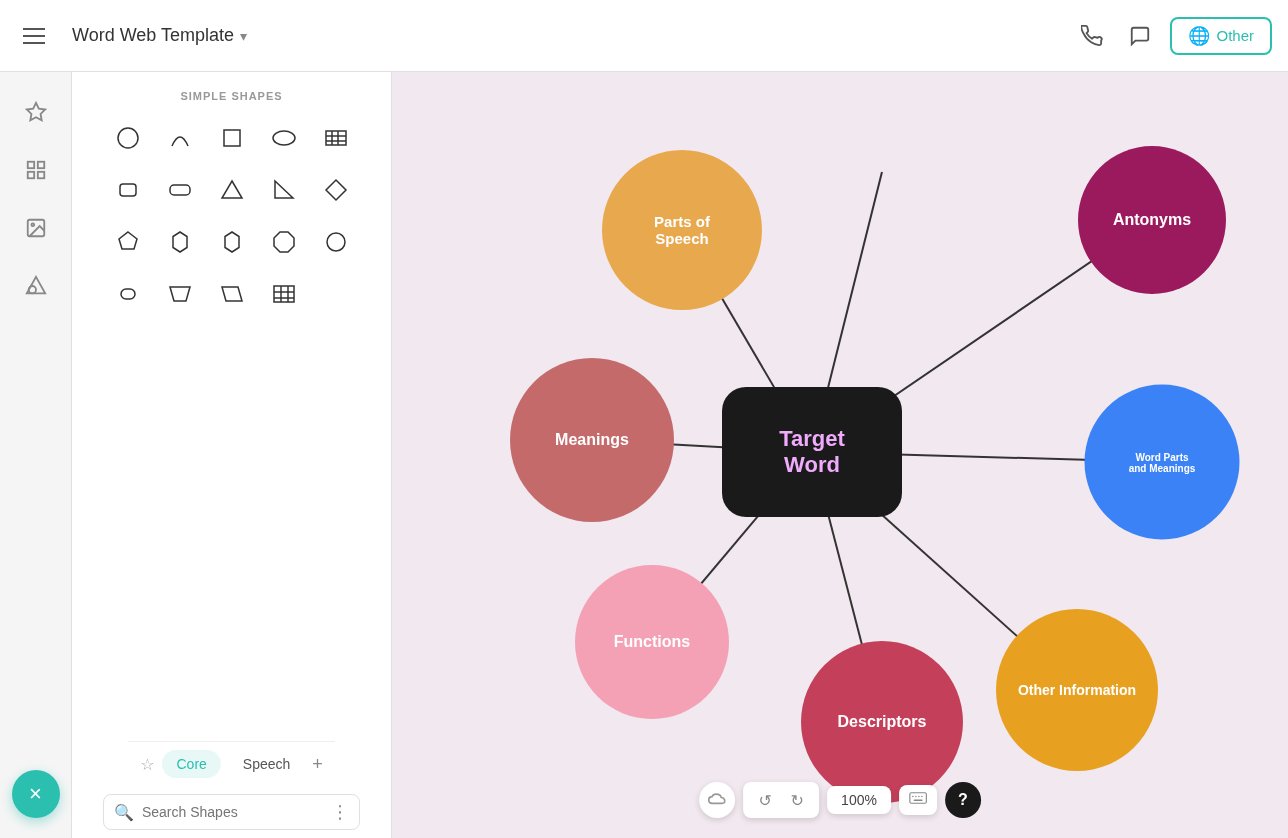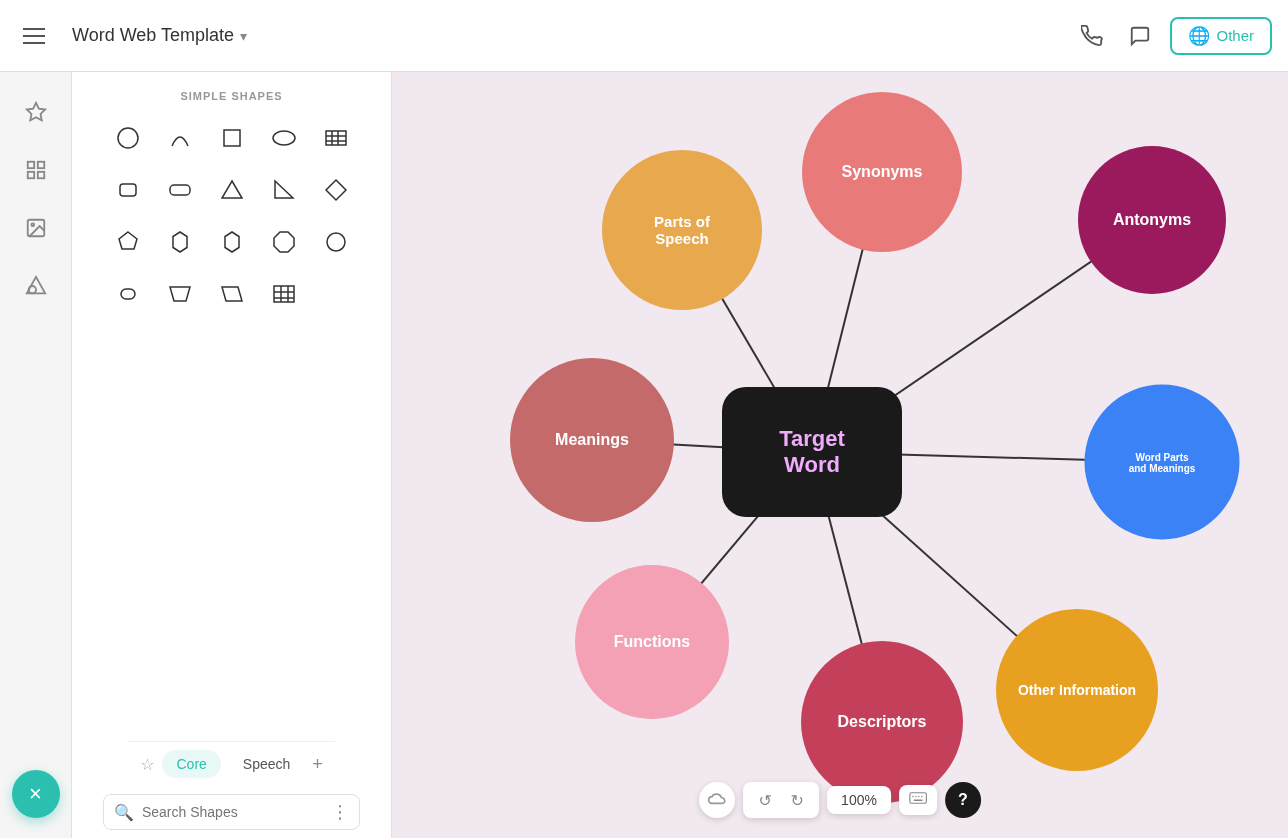--- a/index.html
+++ b/index.html
@@ -459,23 +459,20 @@
         <line x1="420" y1="380" x2="200" y2="368" stroke="#333" stroke-width="2"></line>
         <line x1="420" y1="380" x2="260" y2="570" stroke="#333" stroke-width="2"></line>
         <line x1="420" y1="380" x2="490" y2="650" stroke="#333" stroke-width="2"></line>
         <line x1="420" y1="380" x2="685" y2="618" stroke="#333" stroke-width="2"></line>
       </svg>
 
       <div class="node-center" style="left: 420px; top: 380px;">
         <span>Target<br>Word</span>
       </div>
 
-      <div class="node" style="left:490px; top:100px; width:160px; height:160px; background:#e87a7a; font-size:16px;">
-        <span>Synonyms</span>
-      </div>
 
       <div class="node" style="left:760px; top:148px; width:148px; height:148px; background:#9b1a5e; font-size:16px;">
         <span>Antonyms</span>
       </div>
 
       <div class="node" style="left:290px; top:158px; width:160px; height:160px; background:#e8a84e; font-size:15px; text-align:center;">
         <span>Parts of<br>Speech</span>
       </div>
 
       <div class="node" style="left:770px; top:390px; width:155px; height:155px; background:#3b82f6; font-size:10px; text-align:center;">

